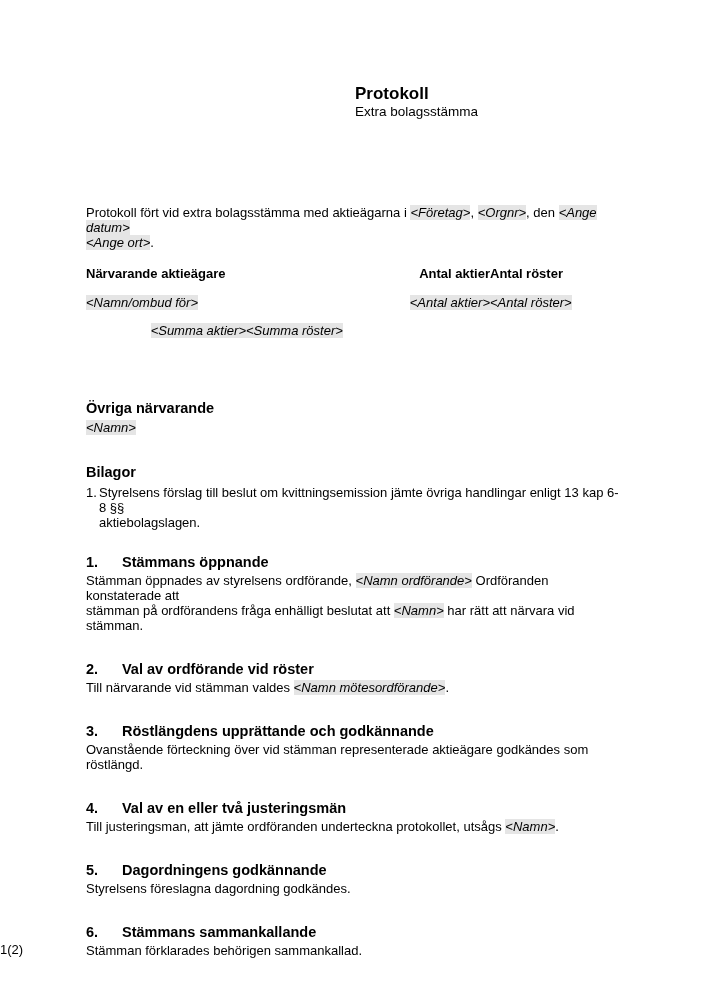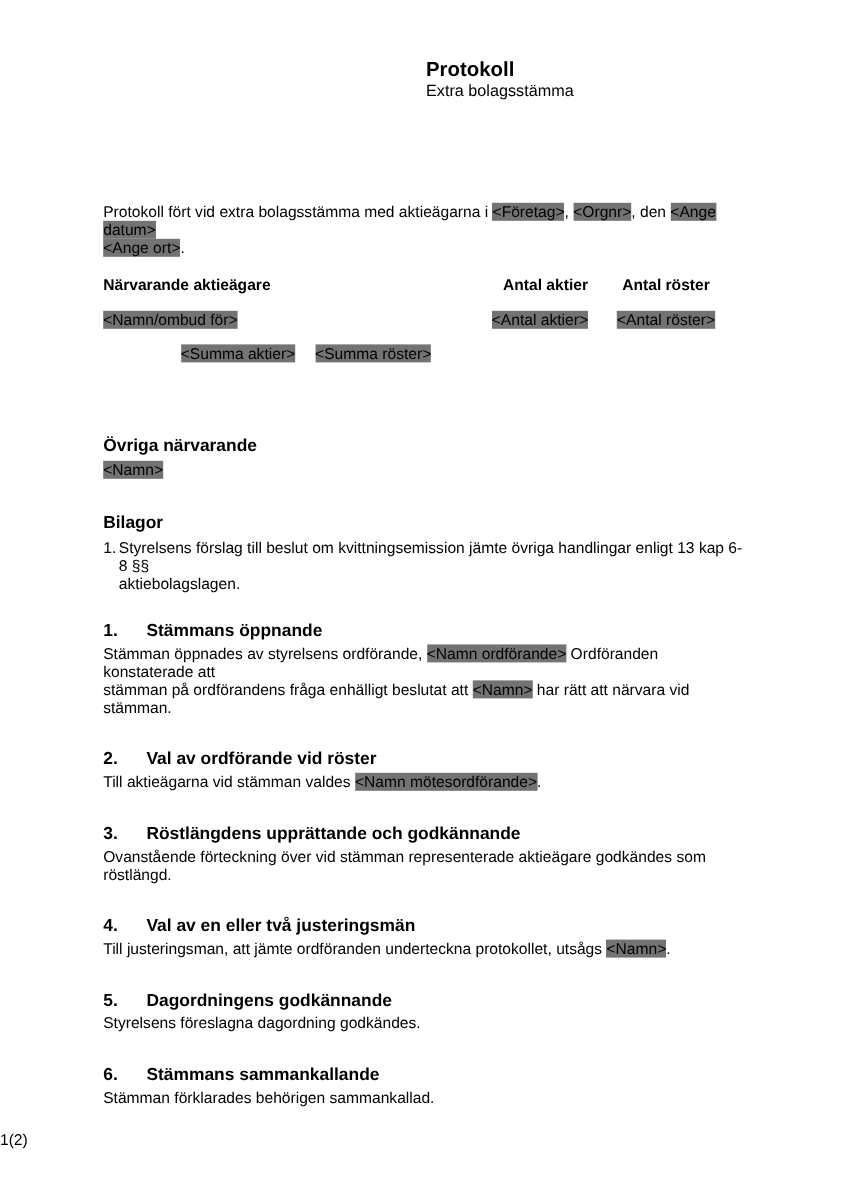--- a/index.html
+++ b/index.html
@@ -10,24 +10,24 @@
   .page {
     position: relative;
     width: 707px;
     height: 1000px;
     background: #ffffff;
     color: #000000;
     font-family: "Liberation Sans", "DejaVu Sans", sans-serif;
     font-size: 13px;
     line-height: 15px;
     box-sizing: border-box;
-    padding: 48px 87px 0 86px;
+    padding: 84px 87px 0 86px;
     overflow: hidden;
   }
-  .hl { background: #737373; }
+  .hl { background: #e5e5e5; font-style: italic; }
 
   .doc-title {
     margin-left: 269px;
     font-size: 17px;
     font-weight: bold;
     line-height: 20px;
   }
   .doc-subtitle {
     margin-left: 269px;
     font-size: 13.5px;
@@ -35,21 +35,21 @@
   }
 
   .intro { margin-top: 85px; }
 
   .tbl { margin-top: 1px; }
   .tbl-row { display: flex; margin-top: 14px; }
   .tbl-row.tbl-header { margin-top: 16px; font-weight: bold; }
   .tbl-row.total-row { margin-top: 13px; }
   .col-name  { width: 244px; text-align: left; }
   .col-shares{ width: 160px; text-align: right; }
-  .col-votes { width: 130px; text-align: center; }
+  .col-votes { width: 130px; text-align: left; }
   .bold { font-weight: bold; }
 
   .sub-heading {
     font-size: 14.5px;
     font-weight: bold;
     line-height: 17px;
   }
   .others-heading { margin-top: 62px; }
   .others-value { margin-top: 3px; }
 
@@ -120,21 +120,21 @@
       <span class="sec-title">Stämmans öppnande</span>
     </h2>
     <p class="sec-body"><span>Stämman öppnades av styrelsens ordförande, </span><span class="hl">&lt;Namn ordförande&gt;</span><span> Ordföranden konstaterade att</span><br><span>stämman på ordförandens fråga enhälligt beslutat att </span><span class="hl">&lt;Namn&gt;</span><span> har rätt att närvara vid stämman.</span></p>
   </section>
 
   <section class="section">
     <h2 class="sec-heading">
       <span class="sec-num">2.</span>
       <span class="sec-title">Val av ordförande vid röster</span>
     </h2>
-    <p class="sec-body"><span>Till aktieägarna vid stämman valdes </span><span class="hl">&lt;Namn mötesordförande&gt;</span><span>.</span></p>
+    <p class="sec-body"><span>Till närvarande vid stämman valdes </span><span class="hl">&lt;Namn mötesordförande&gt;</span><span>.</span></p>
   </section>
 
   <section class="section">
     <h2 class="sec-heading">
       <span class="sec-num">3.</span>
       <span class="sec-title">Röstlängdens upprättande och godkännande</span>
     </h2>
     <p class="sec-body"><span>Ovanstående förteckning över vid stämman representerade aktieägare godkändes som röstlängd.</span></p>
   </section>
 

